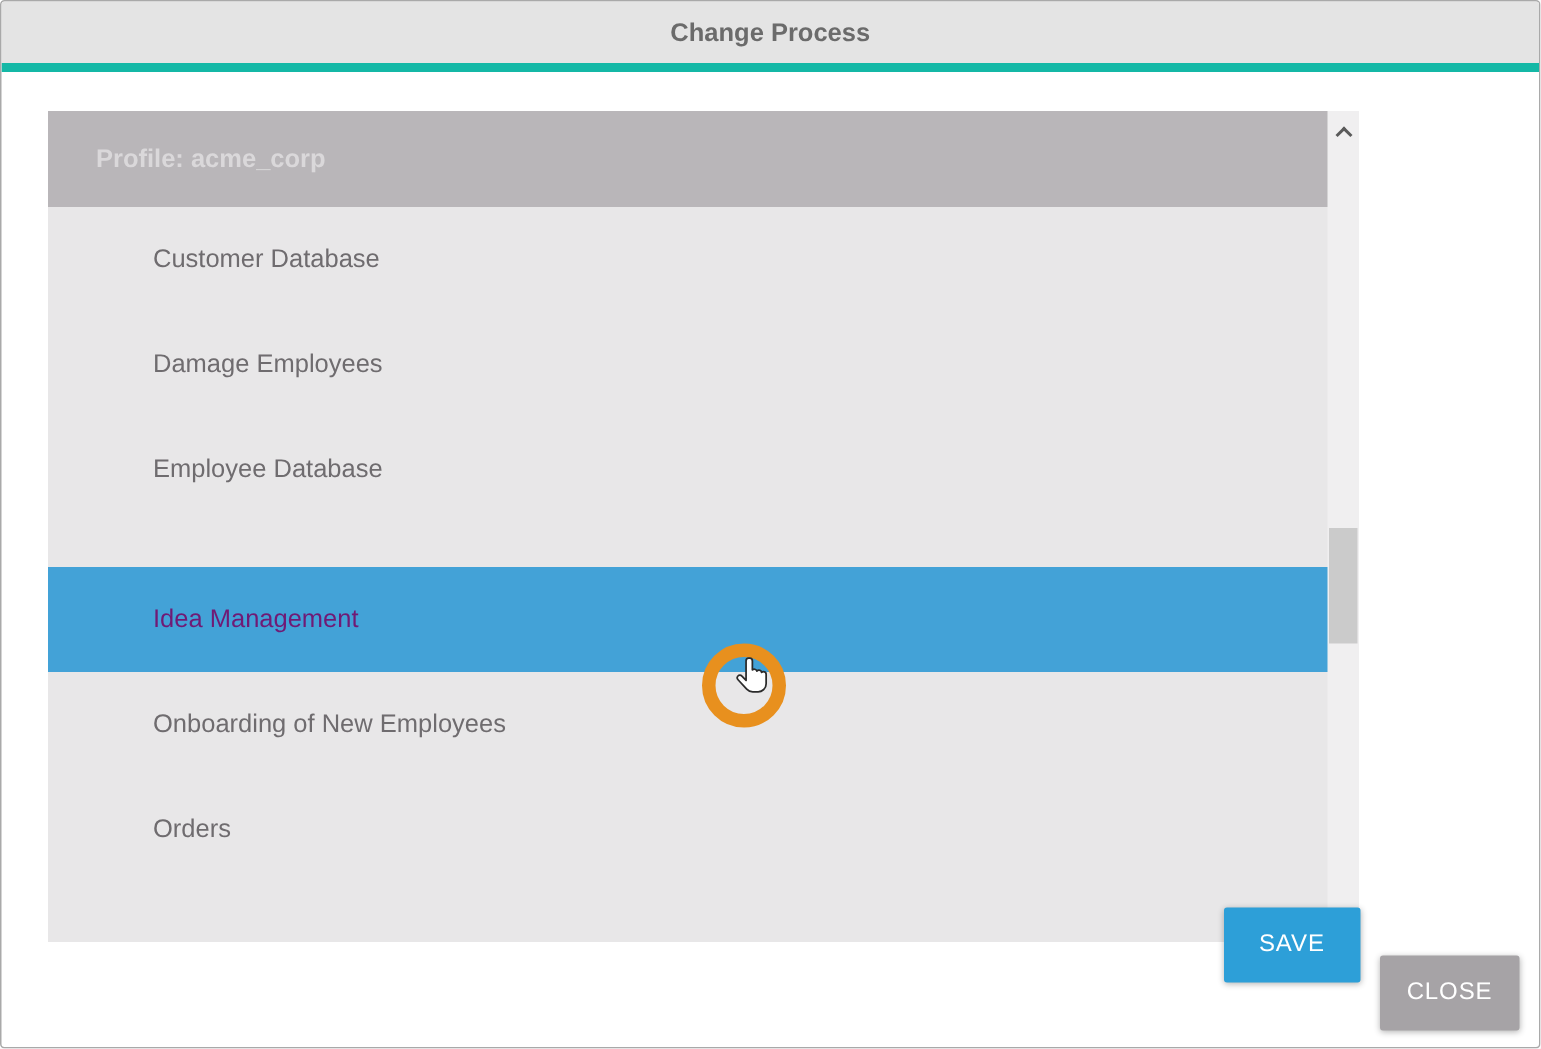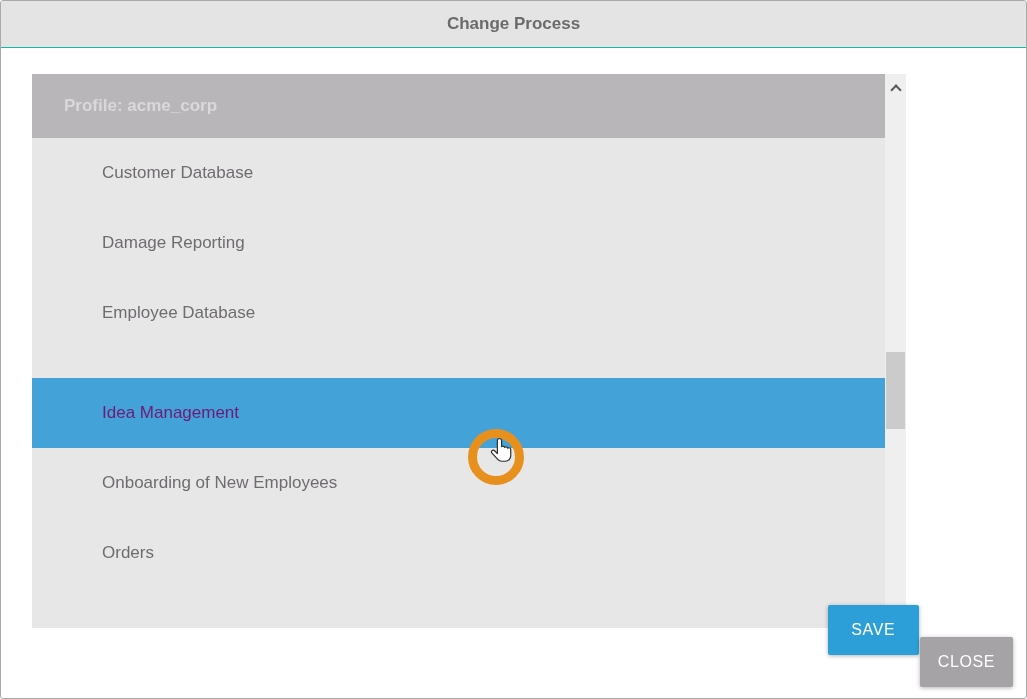--- a/index.html
+++ b/index.html
@@ -6,21 +6,21 @@
   html,body { background:#fff; }
   body { font-family:"Liberation Sans","DejaVu Sans",sans-serif; }
 
   .window {
     position:relative; width:1027px; height:699px;
     background:#ffffff; border:1px solid #a9a9a9; border-radius:3px;
     overflow:hidden;
   }
 
   .titlebar {
-    height:47px; background:#e4e4e4; border-bottom:1px solid #14b8a6;
+    height:47px; background:#e4e4e4; border-bottom:6px solid #14b8a6;
     display:flex; align-items:center; justify-content:center;
   }
   .titlebar span { font-size:17px; font-weight:bold; color:#6b6b6b; }
 
   .list-wrap { position:absolute; left:31px; top:73px; width:874px; height:554px; }
   .list { position:absolute; inset:0; background:#e8e7e8; }
 
   .row {
     height:70px; display:flex; align-items:center;
     padding-left:70px; font-size:17px; color:#6f6c6f;
@@ -47,21 +47,21 @@
   }
   .chev.up { transform:rotate(-135deg); margin-top:3px; }
   .chev.down { transform:rotate(45deg); margin-bottom:3px; }
   .sb-thumb {
     position:absolute; left:1px; right:1px; top:278px; height:77px;
     background:#cbcbcb;
   }
 
   .footer {
     position:absolute; right:13px; bottom:11px;
-    display:flex; gap:1px;
+    display:flex; gap:13px;
   }
   .btn {
     min-width:91px; height:50px; border:none; border-radius:2px;
     color:#ffffff; font-size:16px; letter-spacing:0.6px;
     font-family:"Liberation Sans","DejaVu Sans",sans-serif;
     padding:0 18px; cursor:pointer;
     box-shadow:0 1px 4px rgba(0,0,0,0.3);
   }
   .btn.save  { background:#2d9fd8; }
   .btn.close { background:#a6a3a6;margin-top:32px; }
@@ -84,21 +84,21 @@
   <div class="list-wrap">
     <div class="list">
       <div class="row header">
         <span>Profile: acme_corp</span>
       </div>
 
         <div class="row">
           <span>Customer Database</span>
         </div>
         <div class="row">
-          <span>Damage Reporting</span>
+          <span>Damage Employees</span>
         </div>
         <div class="row">
           <span>Employee Database</span>
         </div>
         <div class="row selected">
           <span>Idea Management</span>
         </div>
         <div class="row">
           <span>Onboarding of New Employees</span>
         </div>

